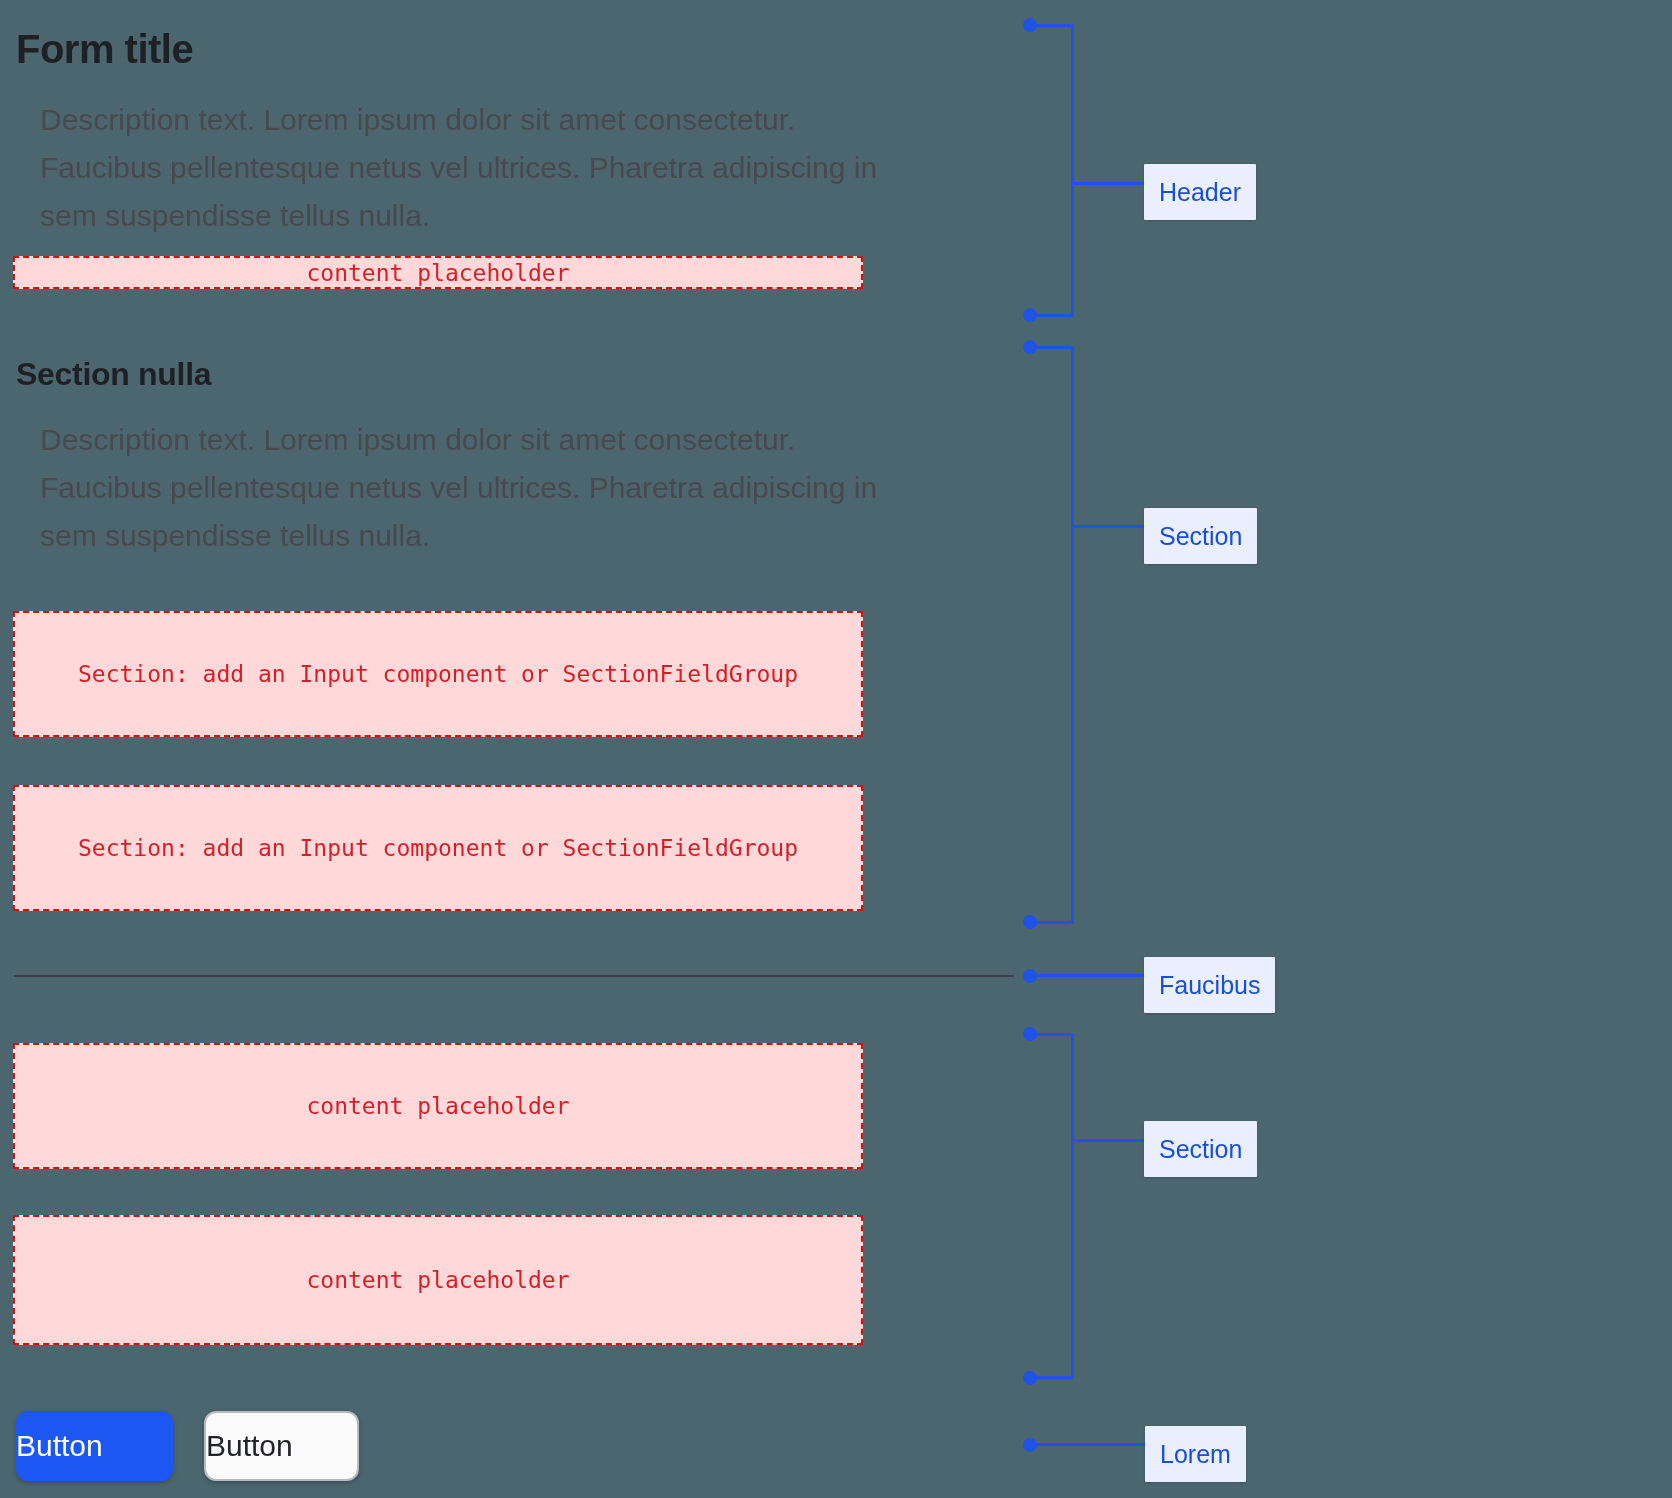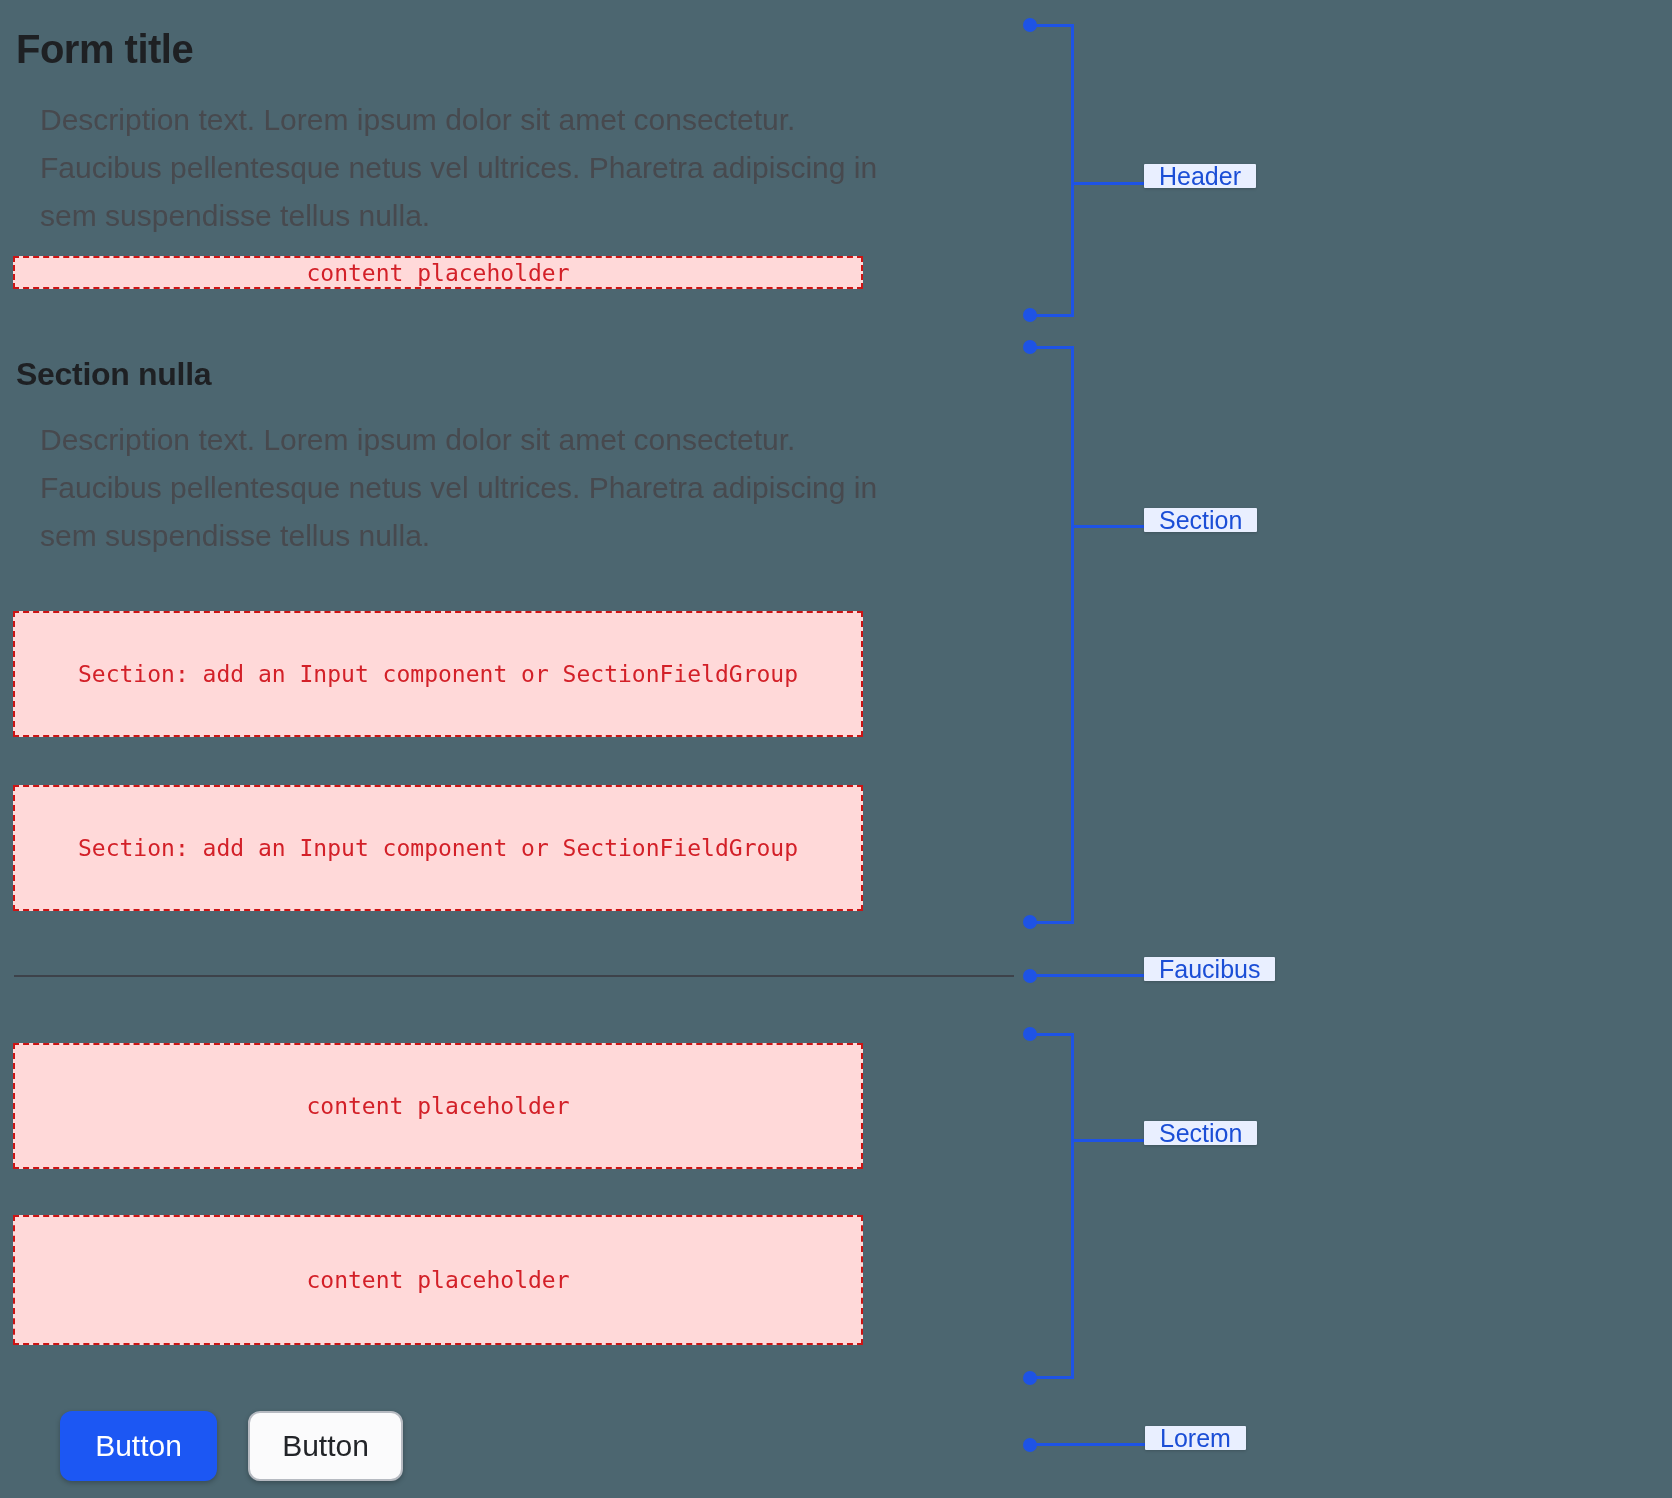--- a/index.html
+++ b/index.html
@@ -42,44 +42,43 @@
   .ph-sec3 {top:1043px;height:126px;}
   .ph-sec4 {top:1215px;height:130px;}
   .separator{
     position:absolute;left:14px;top:975px;
     width:1000px;height:2px;background:#3D424A;
   }
   
   .btn{
     position:absolute;top:1411px;height:70px;
     box-sizing:border-box;border-radius:12px;
-    display:flex;align-items:center;justify-content:center;
+    display:flex;align-items:center;justify-content:flex-start;
     font-size:30px;font-weight:400;
     box-shadow:0 2px 5px rgba(0,0,0,0.25);
     cursor:pointer;
-    margin-left:44px;
   }
   .btn-primary{
     left:16px;width:157px;
     background:#1C57F3;color:#FFFFFF;border:none;
   }
   .btn-secondary{
     left:204px;width:155px;
     background:#FBFBFC;color:#222428;
     border:2px solid #B6BAC1;
   }
   
   .a-line{position:absolute;background:#1E53E5;}
   .a-dot{
     position:absolute;width:14px;height:14px;border-radius:50%;
     background:#1E53E5;
   }
   .a-pill{
     position:absolute;left:1144px;height:24px;
-    padding:0 15px;border-radius:1px;
+    padding:16px 15px;border-radius:1px;
     background:#E9EFFF;color:#1B4ED6;
     display:flex;align-items:center;justify-content:center;
     font-size:25px;font-weight:500;
     box-shadow:0 1px 3px rgba(0,0,0,0.18);
     white-space:nowrap;
   }
 </style>
 </head>
 <body>
 

